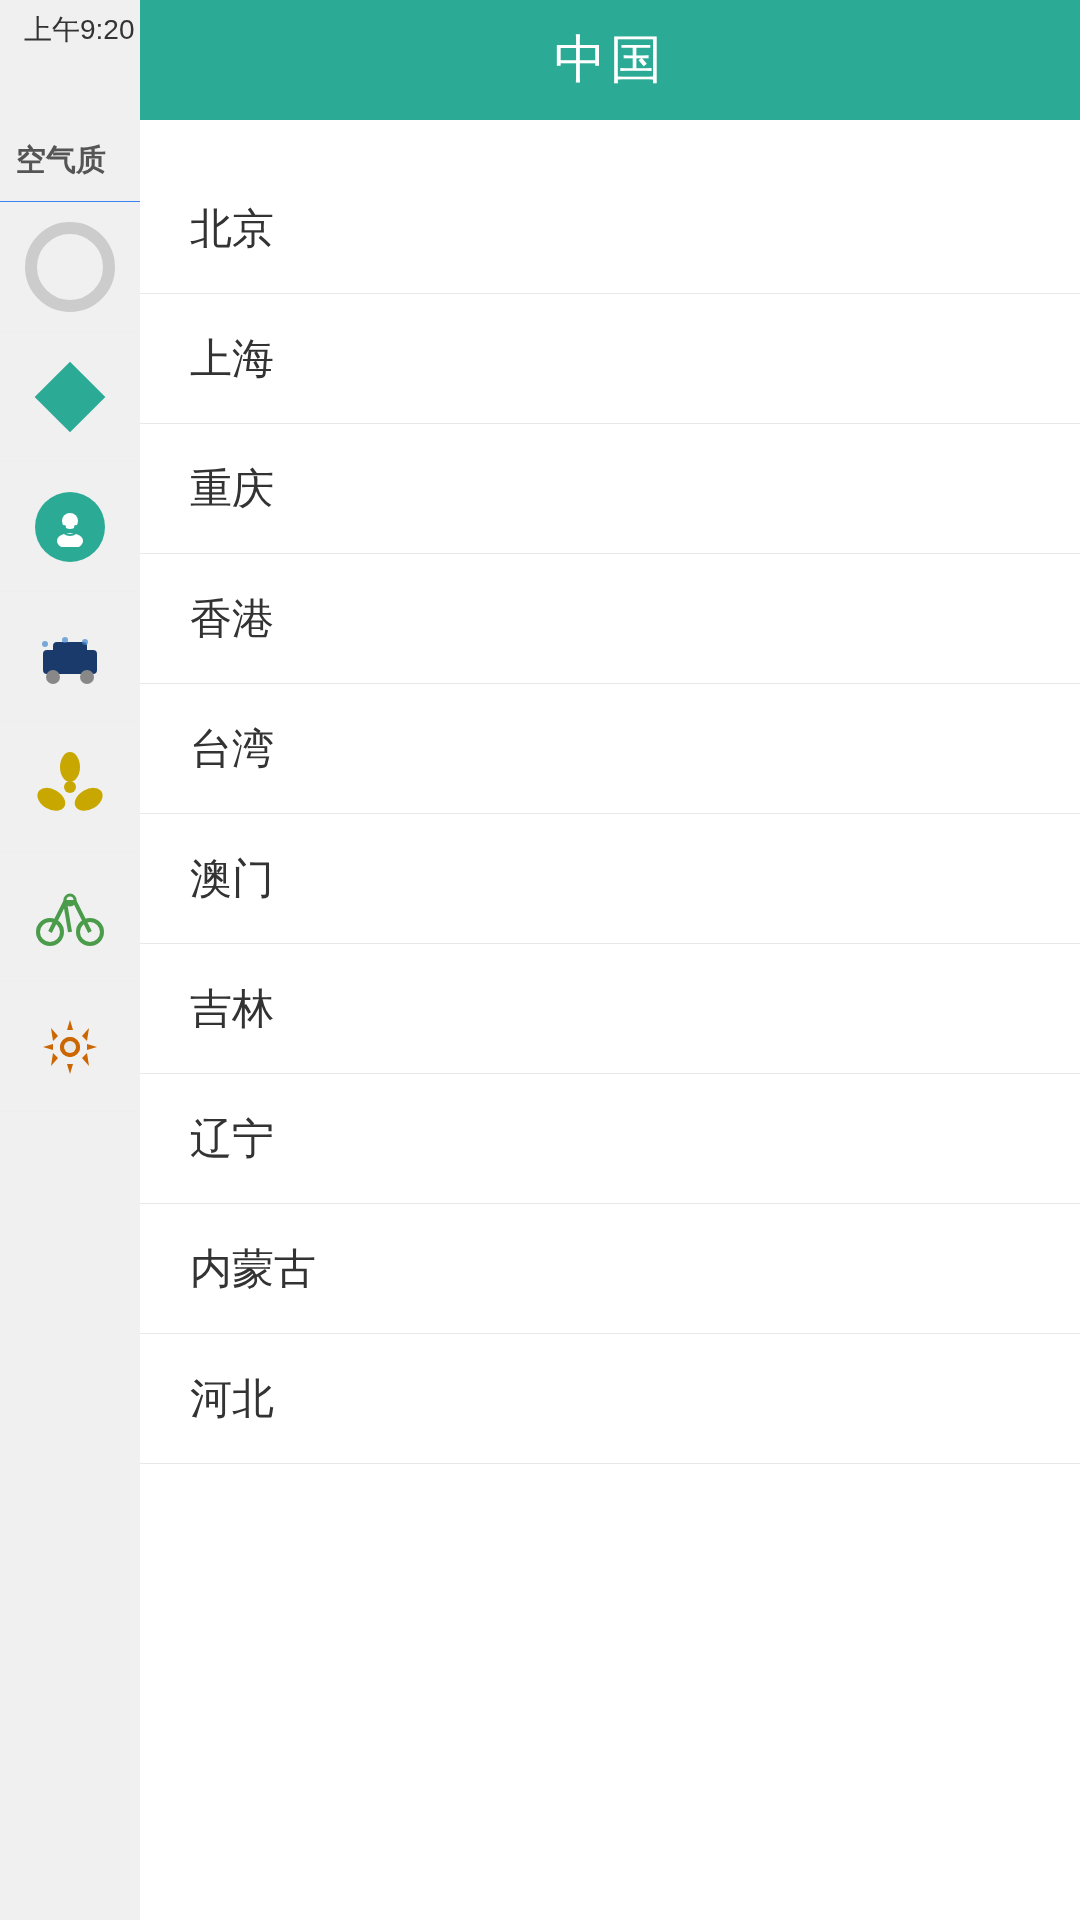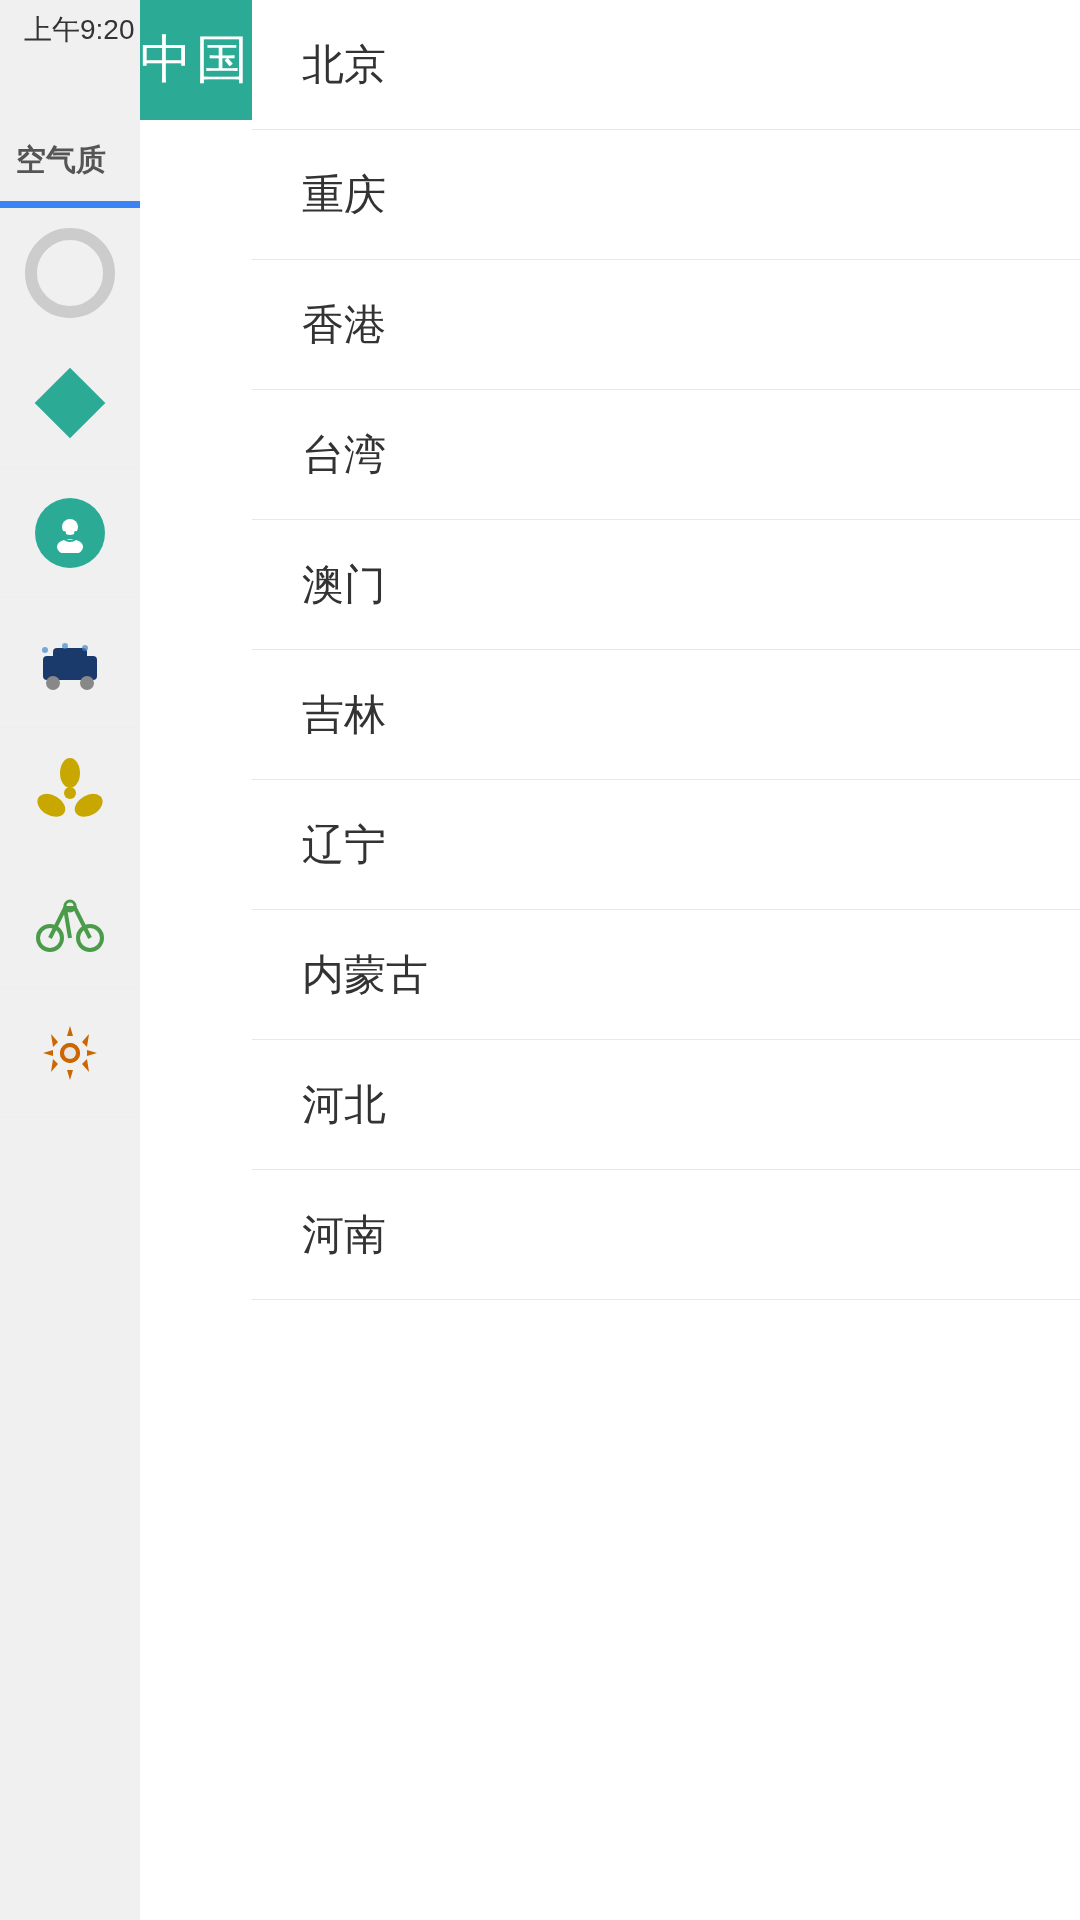--- a/index.html
+++ b/index.html
@@ -71,42 +71,43 @@
       background: #f0f0f0;
       z-index: 5;
       padding-top: 120px;
     }
 
     .bg-label {
       padding: 20px 16px;
       font-size: 30px;
       color: #555;
       font-weight: bold;
-      border-bottom: 7px solid #3b82f6;
+      border-bottom: 1px solid #3b82f6;
     }
 
     .bg-icon {
       display: flex;
       justify-content: center;
       align-items: center;
       height: 130px;
       border-bottom: 1px solid #eee;
     }
 
     
     .overlay-panel {
       position: absolute;
       top: 0;
       left: 140px;
       width: 940px;
       height: 1920px;
       background: #ffffff;
       z-index: 20;
       display: flex;
-      flex-direction: row;
+      flex-direction: column;
+      gap: 44px;
     }
 
     
     .panel-header {
       background: #2bab96;
       height: 120px;
       display: flex;
       align-items: center;
       justify-content: center;
       flex-shrink: 0;
@@ -245,20 +246,23 @@
   <div class="panel-header">
     <span class="panel-title">中国</span>
   </div>
 
   <div class="city-list">
 
     <div class="city-item">
       <span class="city-name">北京</span>
     </div>
 
+    <div class="city-item">
+      <span class="city-name">上海</span>
+    </div>
 
 
     <div class="city-item">
       <span class="city-name">重庆</span>
     </div>
 
     <div class="city-item">
       <span class="city-name">香港</span>
     </div>
 
@@ -280,18 +284,15 @@
     </div>
 
     <div class="city-item">
       <span class="city-name">内蒙古</span>
     </div>
 
     <div class="city-item">
       <span class="city-name">河北</span>
     </div>
 
-    <div class="city-item">
-      <span class="city-name">河南</span>
-    </div>
 
   </div>
 </div>
 
 </body></html>

